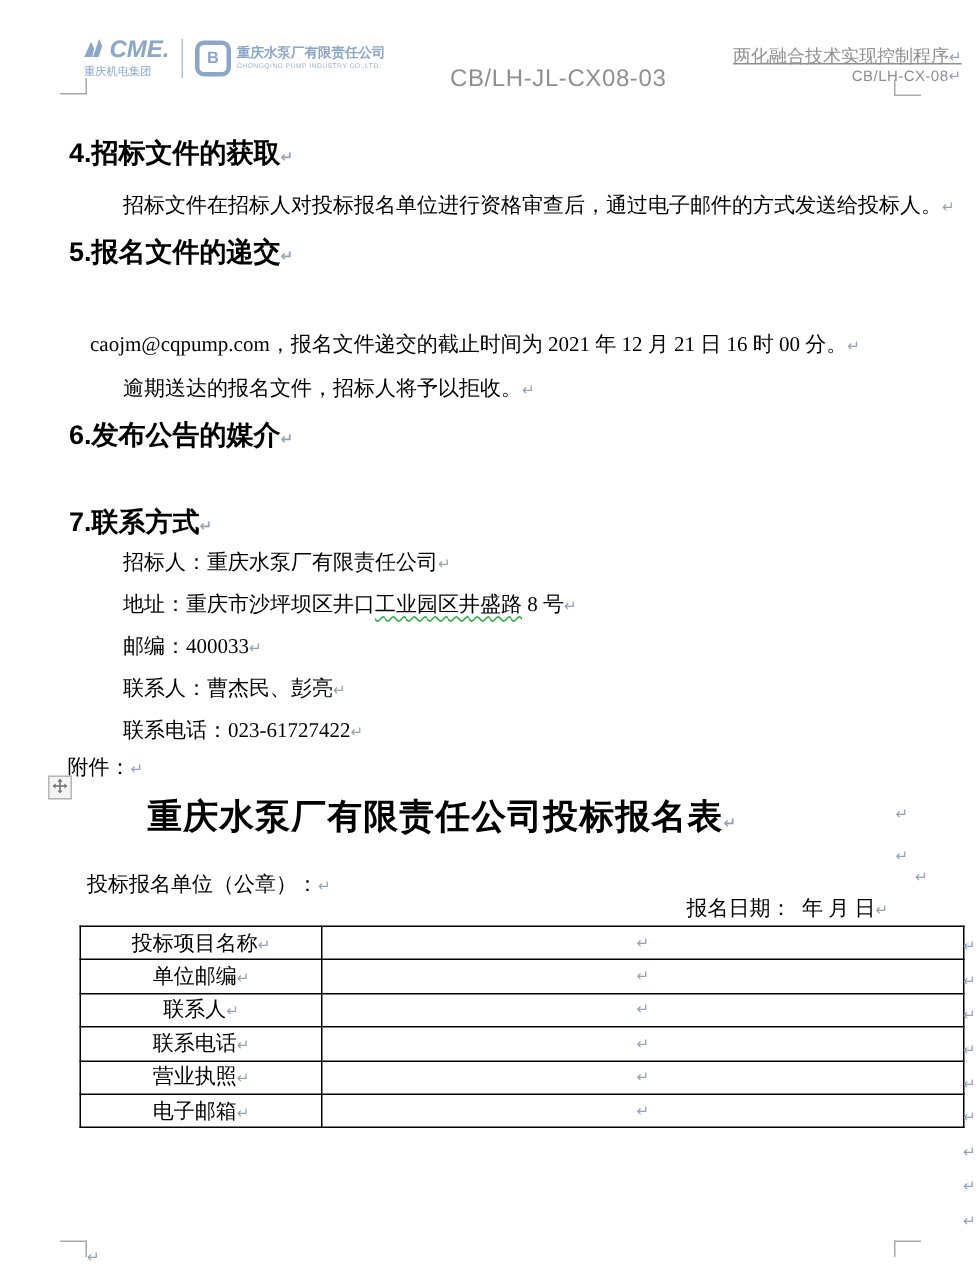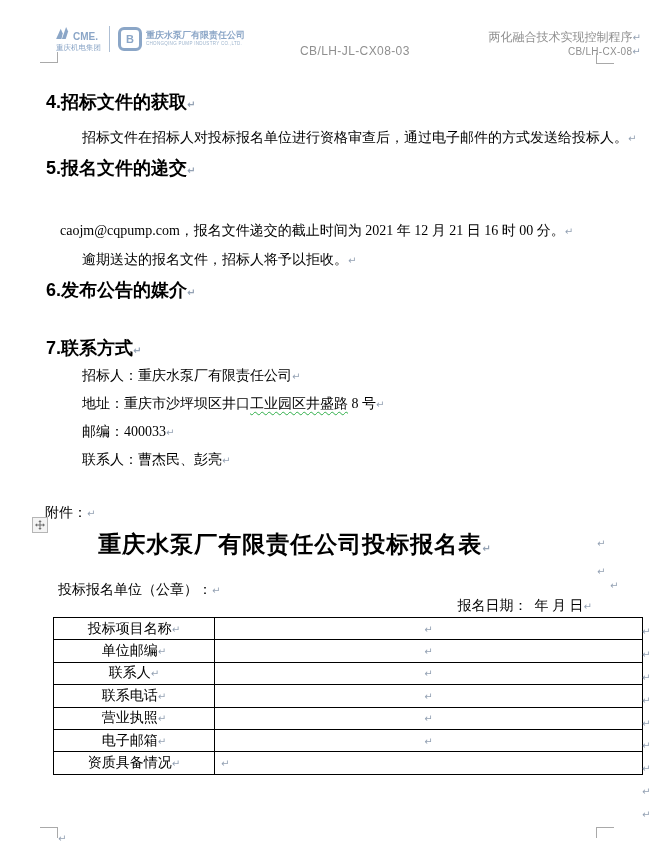--- a/index.html
+++ b/index.html
@@ -3,36 +3,36 @@
 <meta charset="utf-8">
 <style>
   html,body{margin:0;padding:0;background:#fff;}
   .page{position:relative;width:653px;height:851px;background:#ffffff;overflow:hidden;
         font-family:"Liberation Serif","DejaVu Serif",serif;color:#000;}
   .abs{position:absolute;white-space:pre;}
   
   .logo-row{position:absolute;left:56px;top:26px;display:flex;align-items:center;gap:8px;}
   .cme-block{display:flex;flex-direction:column;align-items:flex-start;line-height:1;}
   .cme-top{display:flex;align-items:flex-end;gap:2px;}
-  .cme-name{font-family:"Liberation Sans",sans-serif;font-weight:bold;
-            font-size:10px;color:#8ba6c7;}
+  .cme-name{font-family:"Liberation Sans",sans-serif;font-style:italic;font-weight:bold;
+            font-size:16px;color:#8ba6c7;}
   .cme-group{font-family:"Liberation Sans",sans-serif;font-size:7.5px;color:#8ba6c7;margin-top:2px;}
   .logo-divider{width:1px;height:26px;background:#aebfd4;}
   .pump-block{display:flex;align-items:center;gap:4px;}
   .pump-mark{width:18px;height:18px;border:3px solid #8ba6c7;border-radius:6px;
              display:flex;align-items:center;justify-content:center;
              font-family:"Liberation Sans",sans-serif;font-weight:bold;font-size:11px;color:#8ba6c7;}
   .pump-text{display:flex;flex-direction:column;line-height:1;}
   .pump-name{font-family:"Liberation Sans",sans-serif;font-weight:bold;font-size:9px;color:#8ba6c7;}
   .pump-name-en{font-family:"Liberation Sans",sans-serif;font-size:4.5px;color:#9db4cd;margin-top:2px;
                 letter-spacing:.3px;}
   .hdr-gray{font-family:"Liberation Sans",sans-serif;color:#8f8f8f;}
-  .code-center{font-size:12px;letter-spacing:.4px;}
+  .code-center{font-size:16px;letter-spacing:.4px;}
   .hdr-right{right:12px;text-align:right;}
-  .hdr-right-l1{font-size:12px;}
+  .hdr-right-l1{font-size:12px;text-decoration:underline;}
   .hdr-right-l2{font-size:10px;letter-spacing:.3px;}
   
   .crop{position:absolute;width:17px;height:10px;}
   .crop.tl{border-right:1px solid #a9a9a9;border-bottom:1px solid #a9a9a9;}
   .crop.tr{border-left:1px solid #a9a9a9;border-bottom:1px solid #a9a9a9;}
   .crop.bl{border-right:1px solid #a9a9a9;border-top:1px solid #a9a9a9;}
   .crop.br{border-left:1px solid #a9a9a9;border-top:1px solid #a9a9a9;}
   
   .para{font-size:14px;line-height:20px;}
   .heading{font-family:"Liberation Sans","DejaVu Sans",sans-serif;font-weight:bold;font-size:18px;}
@@ -97,20 +97,21 @@
   <div class="abs para" style="left:82px;top:250px;"><span>逾期送达的报名文件，招标人将予以拒收。</span><span class="pilcrow">↵</span></div>
 
   <div class="abs heading" style="left:46px;top:278px;"><span>6.发布公告的媒介</span><span class="pilcrow">↵</span></div>
 
   <div class="abs heading" style="left:46px;top:336px;"><span>7.联系方式</span><span class="pilcrow">↵</span></div>
 
   <div class="abs para" style="left:82px;top:366px;"><span>招标人：重庆水泵厂有限责任公司</span><span class="pilcrow">↵</span></div>
   <div class="abs para" style="left:82px;top:394px;"><span>地址：重庆市沙坪坝区井口</span><span class="wavy">工业园区井盛路</span><span> 8 号</span><span class="pilcrow">↵</span></div>
   <div class="abs para" style="left:82px;top:422px;"><span>邮编：400033</span><span class="pilcrow">↵</span></div>
   <div class="abs para" style="left:82px;top:450px;"><span>联系人：曹杰民、彭亮</span><span class="pilcrow">↵</span></div>
+  <div class="abs para" style="left:82px;top:478px;"><span>联系电话：023-61727422</span><span class="pilcrow">↵</span></div>
 
   <div class="abs para" style="left:45px;top:503px;"><span>附件：</span><span class="pilcrow">↵</span></div>
 
   <div class="handle-box">
     <span><svg width="10" height="10" viewBox="0 0 12 12">
           <path fill="#6f6f6f" d="M6 0 L8 2.5 H6.6 V5.4 H9.5 V4 L12 6 L9.5 8 V6.6 H6.6 V9.5 H8 L6 12 L4 9.5 H5.4 V6.6 H2.5 V8 L0 6 L2.5 4 V5.4 H5.4 V2.5 H4 Z"></path>
         </svg></span>
   </div>
 
   <div class="abs form-title" style="top:529px;"><span>重庆水泵厂有限责任公司投标报名表</span><span class="pilcrow">↵</span></div>
@@ -140,24 +141,20 @@
           <td class="value-cell"><span class="pilcrow">↵</span></td>
         </tr>
         <tr>
           <td class="label-cell"><span>营业执照</span><span class="pilcrow">↵</span></td>
           <td class="value-cell"><span class="pilcrow">↵</span></td>
         </tr>
         <tr>
           <td class="label-cell"><span>电子邮箱</span><span class="pilcrow">↵</span></td>
           <td class="value-cell"><span class="pilcrow">↵</span></td>
         </tr>
-        <tr>
-          <td class="label-cell"><span>资质具备情况</span><span class="pilcrow">↵</span></td>
-          <td class="value-cell left"><span class="pilcrow">↵</span></td>
-        </tr>
       </tbody>
     </table>
 
   <span class="abs pilcrow" style="left:58px;top:833px;">↵</span>
 <span class="abs pilcrow" style="left: 642px; top: 625.9px;">↵</span>
     <span class="abs pilcrow" style="left: 642px; top: 648.8px;">↵</span>
     <span class="abs pilcrow" style="left: 642px; top: 671.7px;">↵</span>
     <span class="abs pilcrow" style="left: 642px; top: 694.6px;">↵</span>
     <span class="abs pilcrow" style="left: 642px; top: 717.5px;">↵</span>
     <span class="abs pilcrow" style="left: 642px; top: 740.4px;">↵</span>

